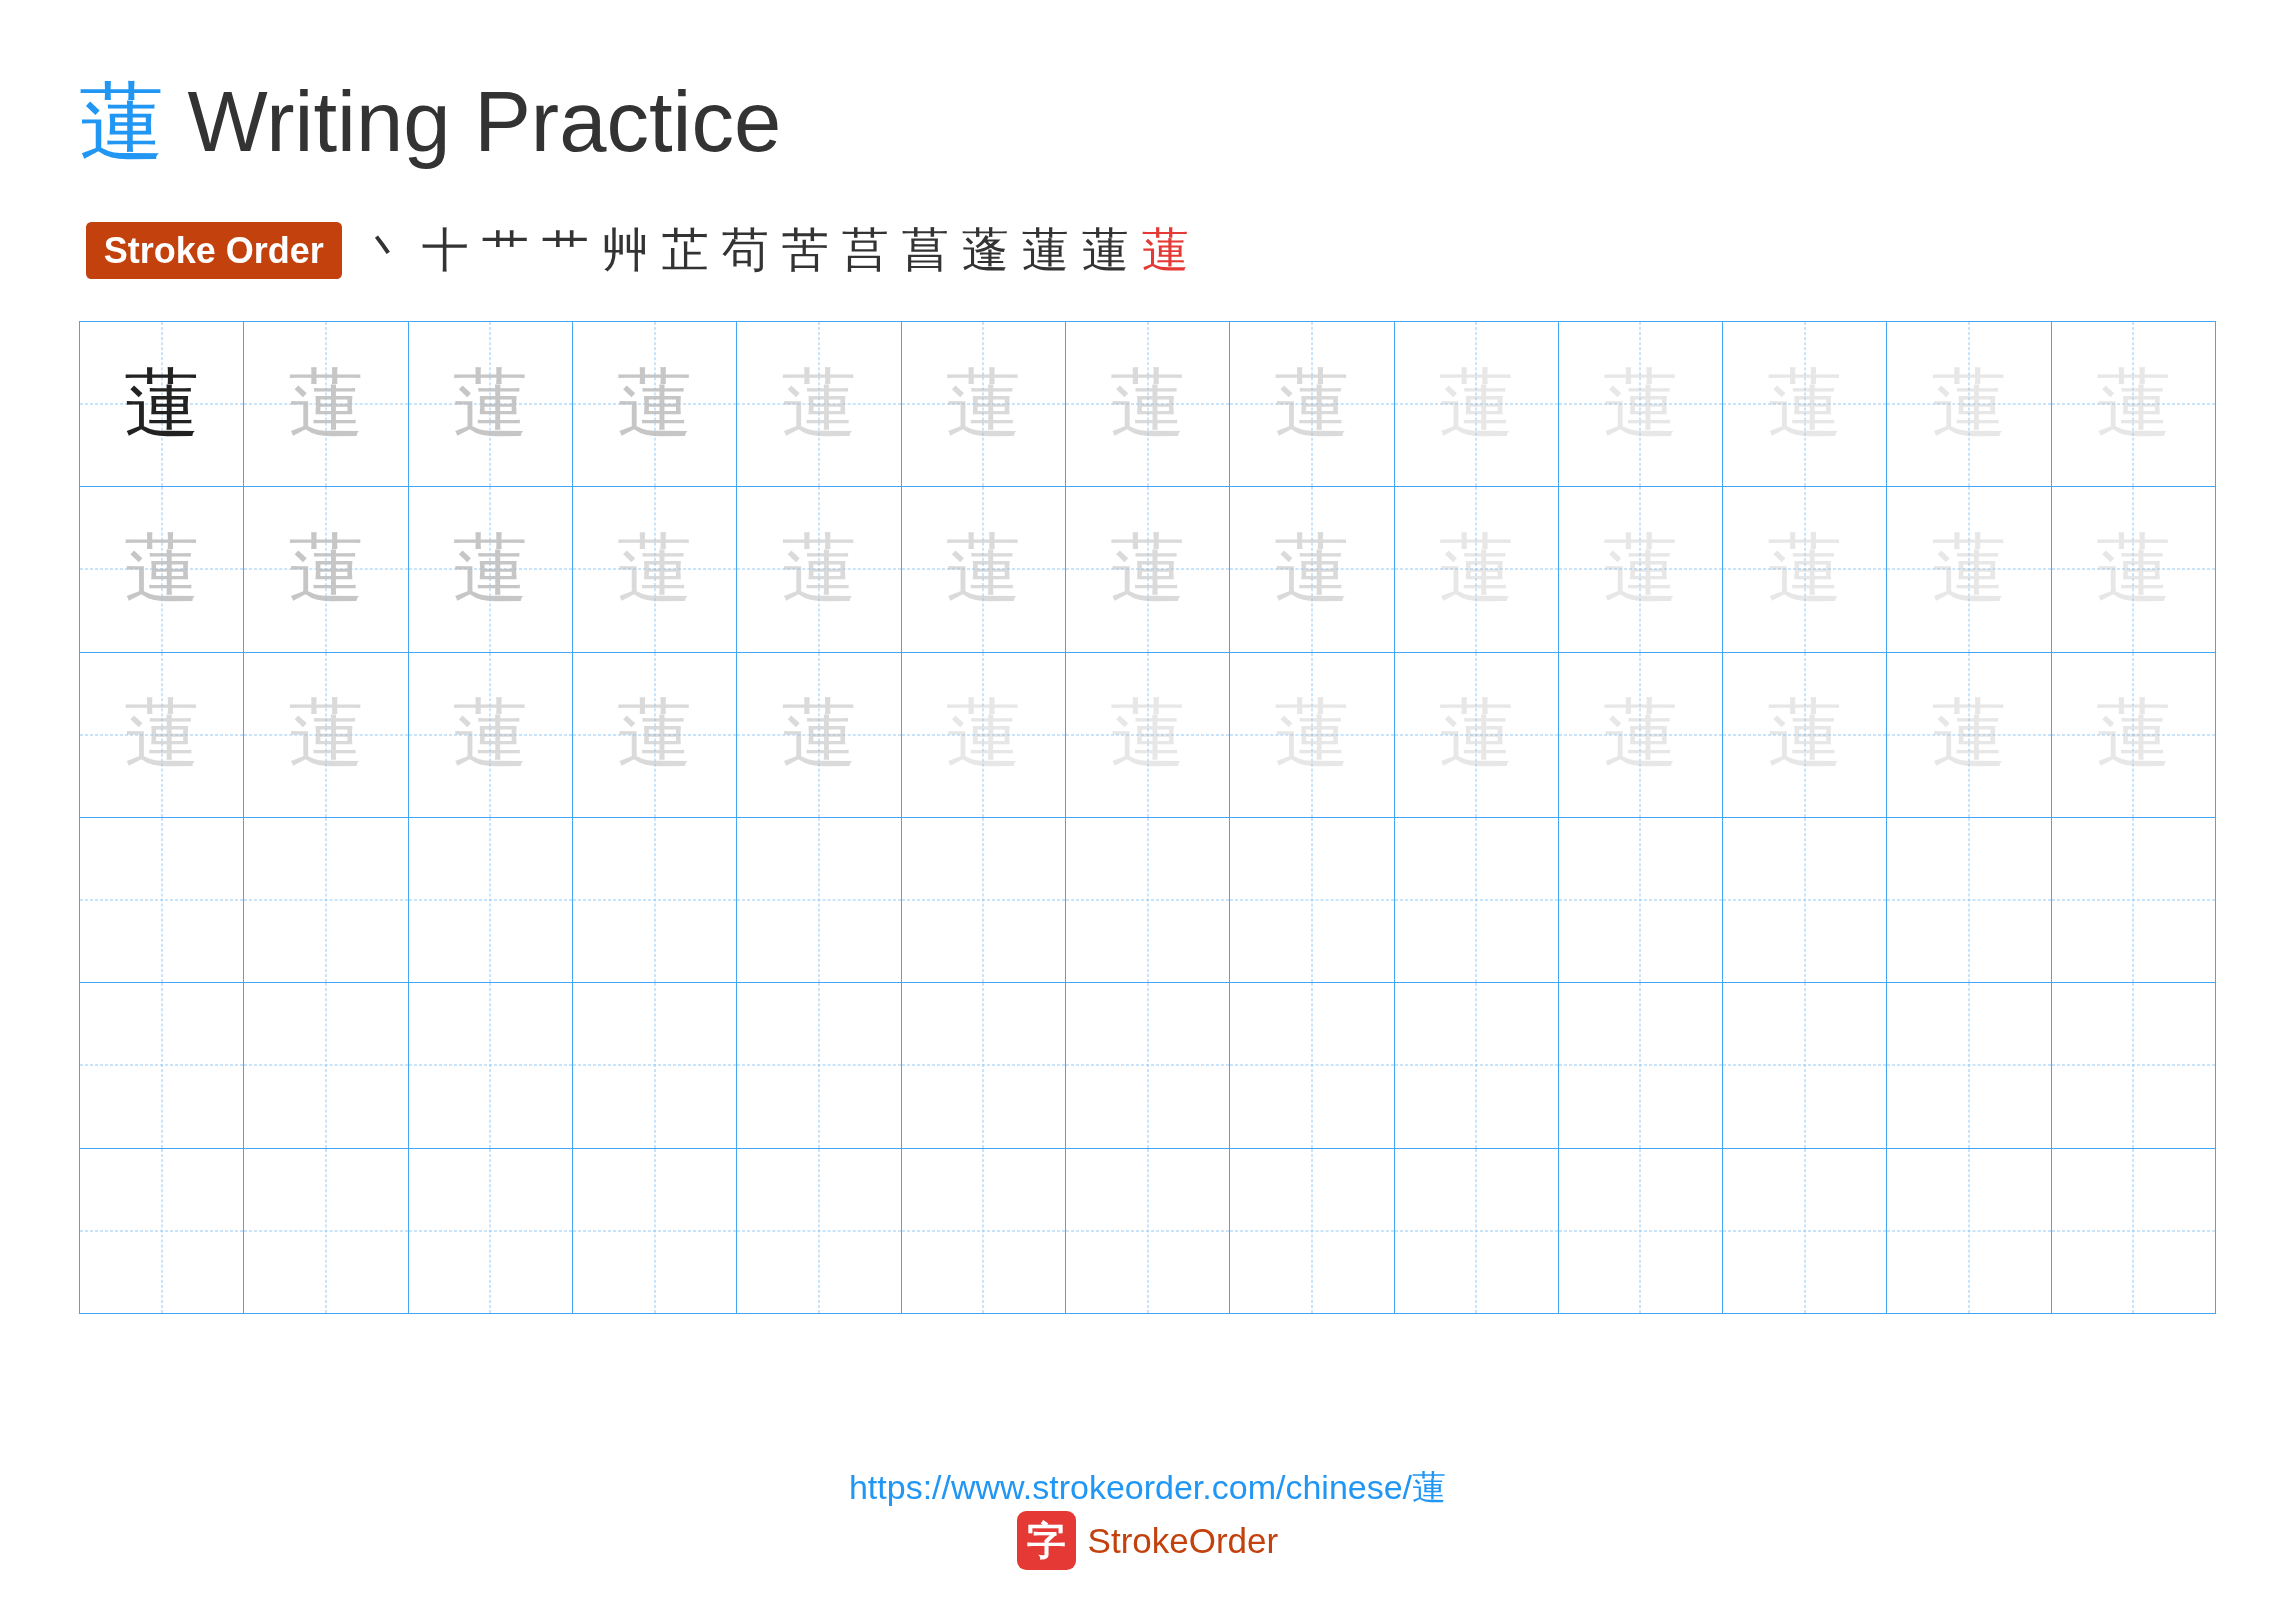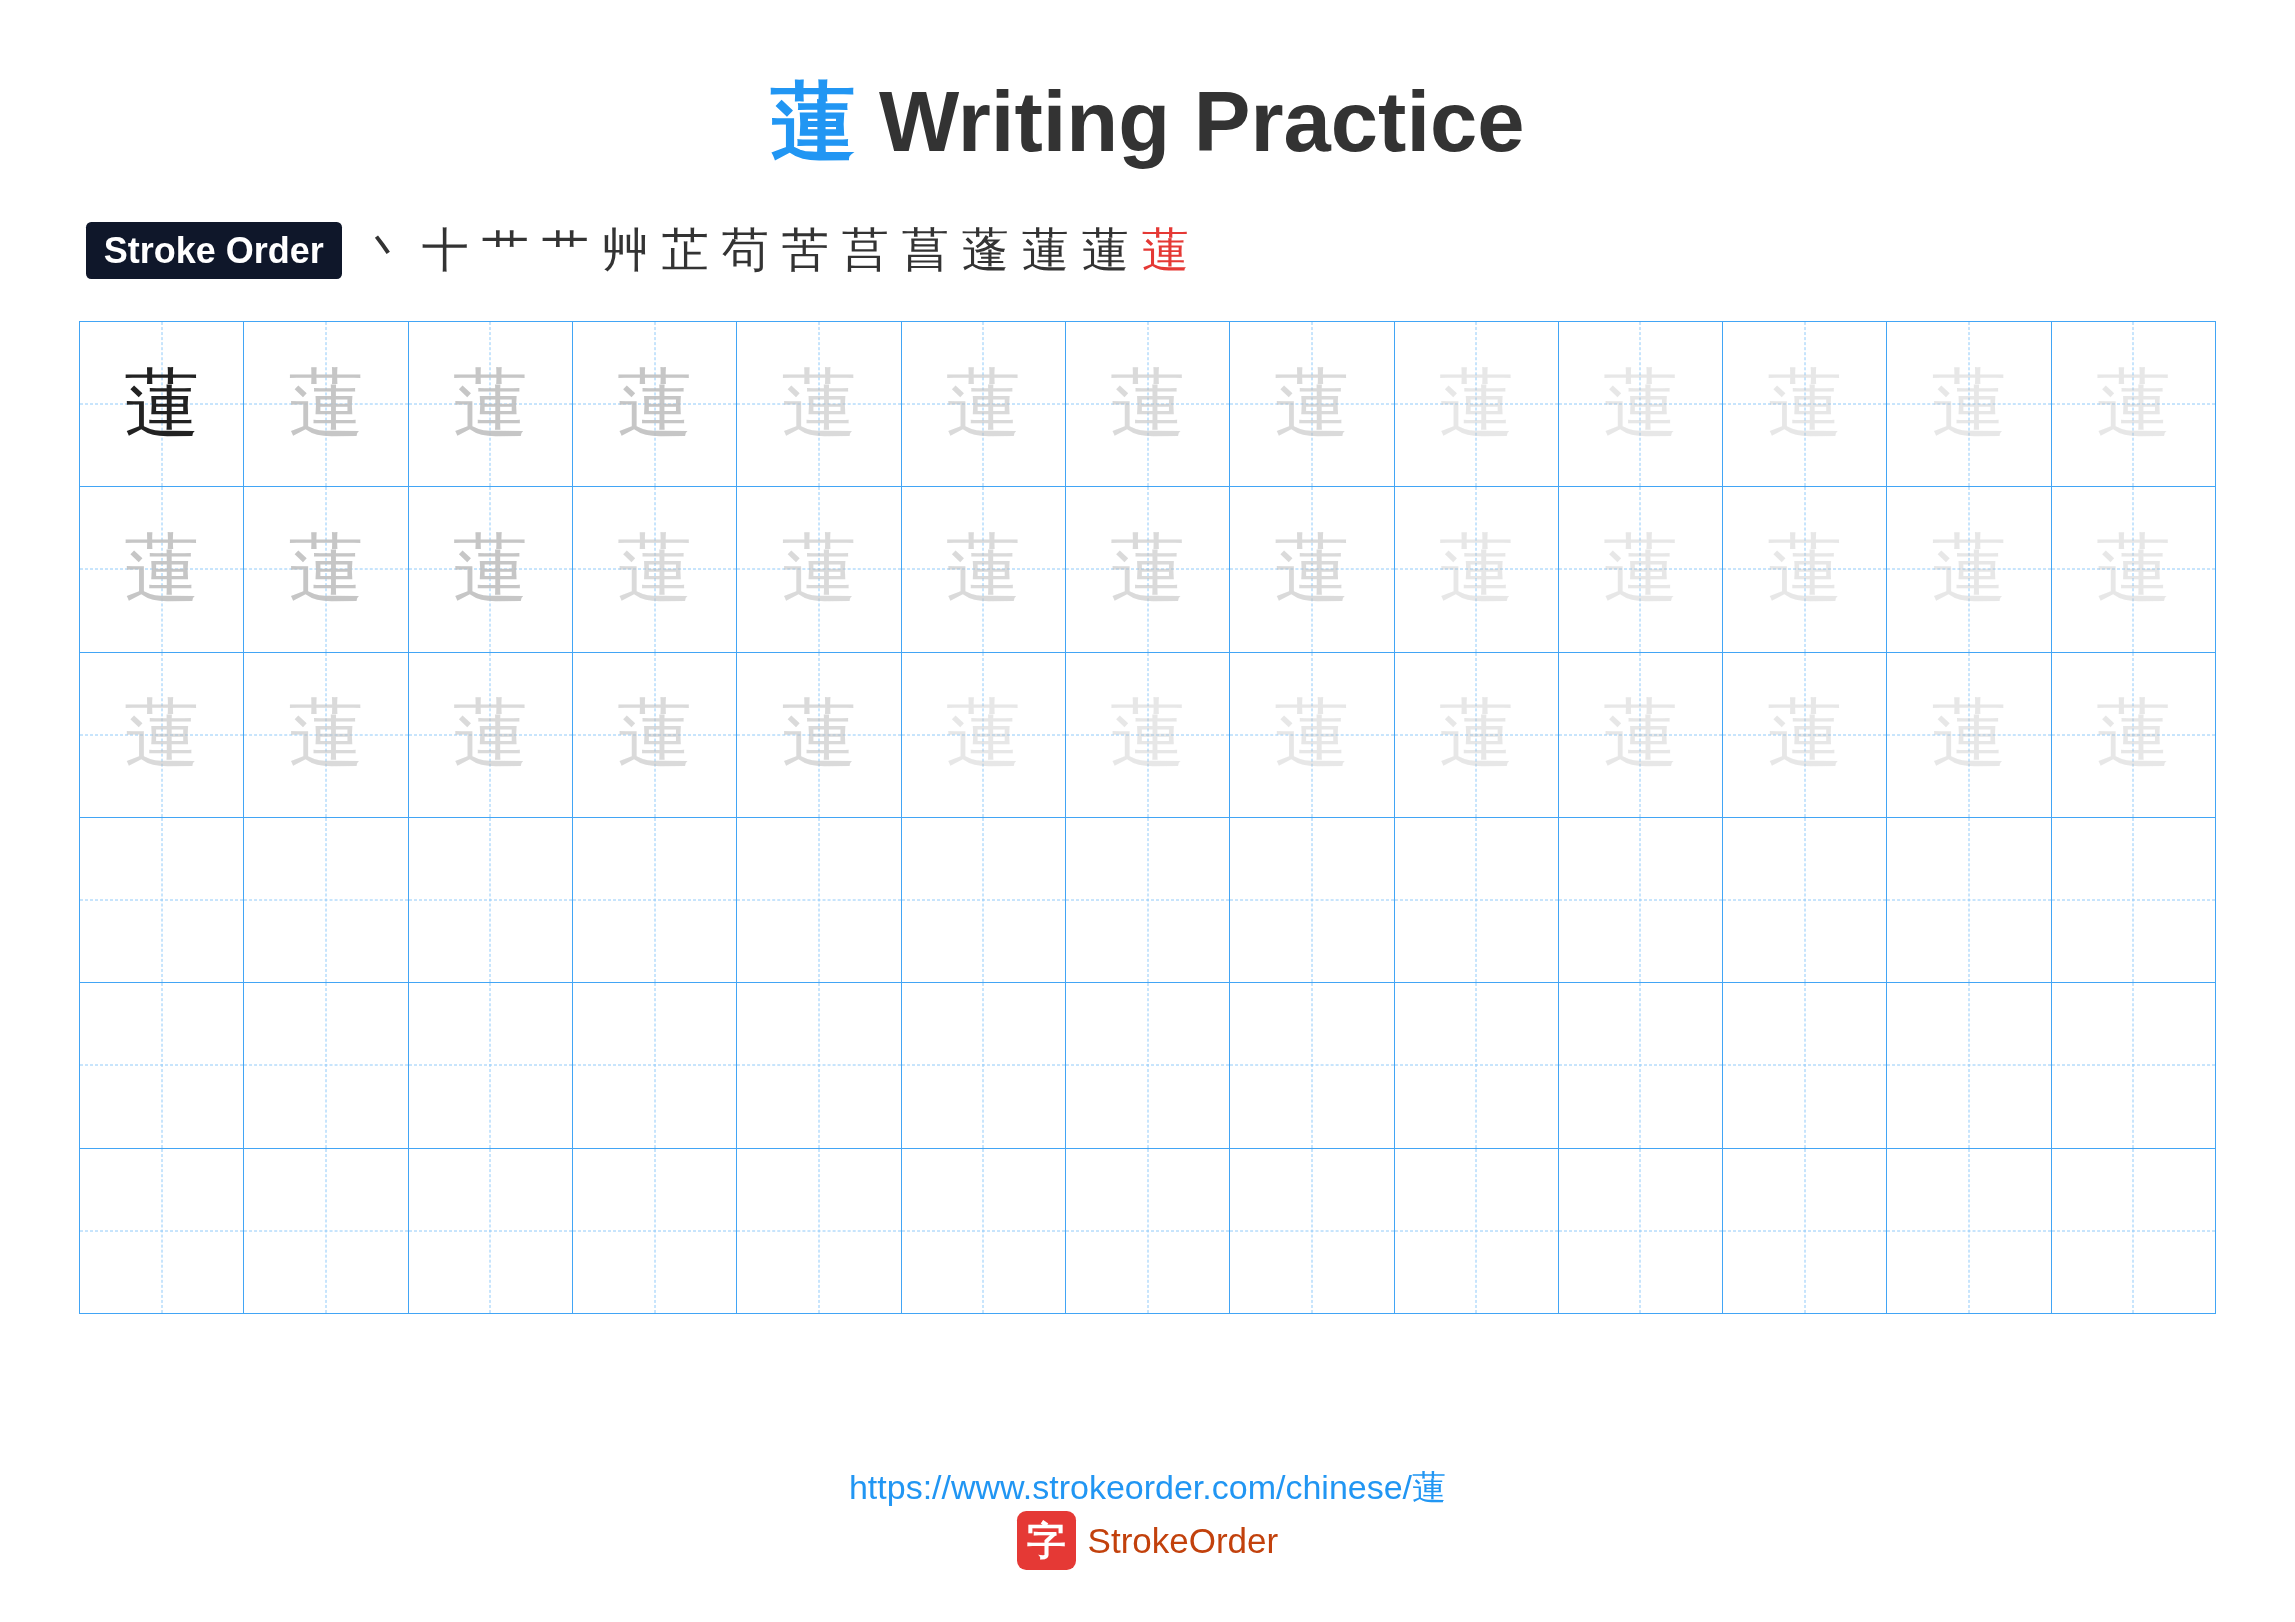--- a/index.html
+++ b/index.html
@@ -15,43 +15,42 @@
     .page {
       width: 2295px;
       height: 1622px;
       background: white;
       position: relative;
       padding: 52px 79px;
     }
 
     
     .title {
-      text-align: center;
       font-size: 85px;
-      font-weight: bold;
+      font-weight: normal;
       margin-bottom: 39px;
       margin-top: 13px;
     }
     .title-char {
       color: #2196F3;
     }
     .title-text {
       color: #333333;
     }
 
     
     .stroke-order-row {
       display: flex;
       align-items: center;
       gap: 19.6px;
       margin-bottom: 39px;
       padding-left: 6.5px;
     }
     .stroke-order-badge {
-      background: #0f172a;
+      background: #c2410c;
       color: white;
       font-size: 36px;
       font-weight: bold;
       padding: 7.9px 18.3px;
       border-radius: 5.2px;
       white-space: nowrap;
       flex-shrink: 0;
     }
     .stroke-steps {
       display: flex;

